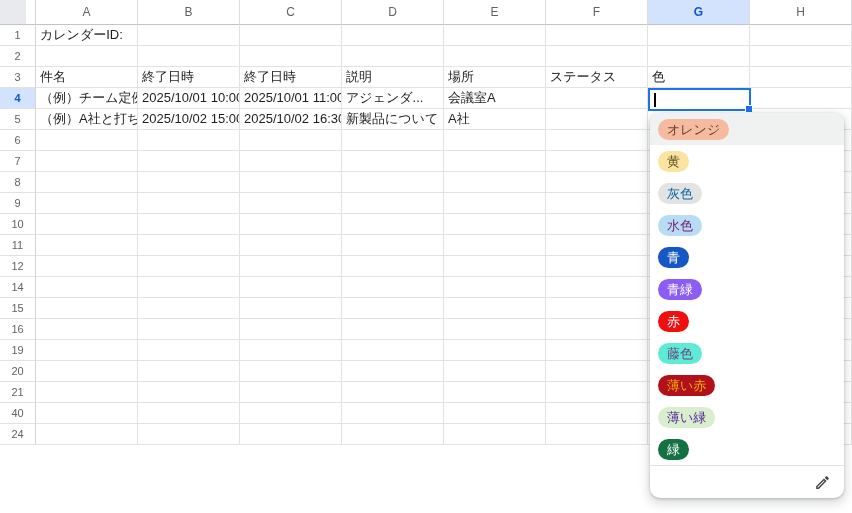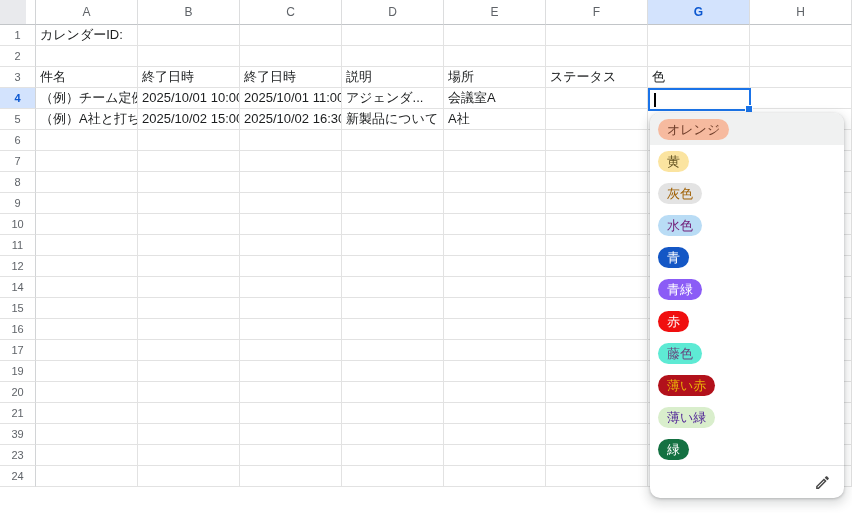--- a/index.html
+++ b/index.html
@@ -249,31 +249,20 @@
         <div class="cell"></div>
         <div class="cell"></div>
         <div class="cell"></div>
         <div class="cell"></div>
         <div class="cell"></div>
         <div class="cell"></div>
         <div class="cell"></div>
         <div class="cell"></div>
       </div>
       <div class="row">
-        <div class="rowh">17</div>
-        <div class="cell"></div>
-        <div class="cell"></div>
-        <div class="cell"></div>
-        <div class="cell"></div>
-        <div class="cell"></div>
-        <div class="cell"></div>
-        <div class="cell"></div>
-        <div class="cell"></div>
-      </div>
-      <div class="row">
         <div class="rowh">19</div>
         <div class="cell"></div>
         <div class="cell"></div>
         <div class="cell"></div>
         <div class="cell"></div>
         <div class="cell"></div>
         <div class="cell"></div>
         <div class="cell"></div>
         <div class="cell"></div>
       </div>
@@ -293,32 +282,21 @@
         <div class="cell"></div>
         <div class="cell"></div>
         <div class="cell"></div>
         <div class="cell"></div>
         <div class="cell"></div>
         <div class="cell"></div>
         <div class="cell"></div>
         <div class="cell"></div>
       </div>
       <div class="row">
-        <div class="rowh">39</div>
-        <div class="cell"></div>
-        <div class="cell"></div>
-        <div class="cell"></div>
-        <div class="cell"></div>
-        <div class="cell"></div>
-        <div class="cell"></div>
-        <div class="cell"></div>
-        <div class="cell"></div>
-      </div>
-      <div class="row">
-        <div class="rowh">23</div>
+        <div class="rowh">40</div>
         <div class="cell"></div>
         <div class="cell"></div>
         <div class="cell"></div>
         <div class="cell"></div>
         <div class="cell"></div>
         <div class="cell"></div>
         <div class="cell"></div>
         <div class="cell"></div>
       </div>
       <div class="row">
@@ -341,21 +319,21 @@
 
   <div class="dropdown">
     <div class="opts">
         <div class="opt active">
           <span class="chip" style="background: rgb(246, 186, 159); color: rgb(113, 63, 43);">オレンジ</span>
         </div>
         <div class="opt">
           <span class="chip" style="background: rgb(251, 228, 160); color: rgb(95, 79, 30);">黄</span>
         </div>
         <div class="opt">
-          <span class="chip" style="background: rgb(227, 227, 227); color: #a16207;">灰色</span>
+          <span class="chip" style="background: rgb(227, 227, 227); color: #0369a1;">灰色</span>
         </div>
         <div class="opt">
           <span class="chip" style="background: rgb(185, 220, 245); color: #701a75;">水色</span>
         </div>
         <div class="opt">
           <span class="chip" style="background: rgb(20, 87, 197); color: rgb(255, 255, 255);">青</span>
         </div>
         <div class="opt">
           <span class="chip" style="background: #8b5cf6; color: rgb(255, 255, 255);">青緑</span>
         </div>

